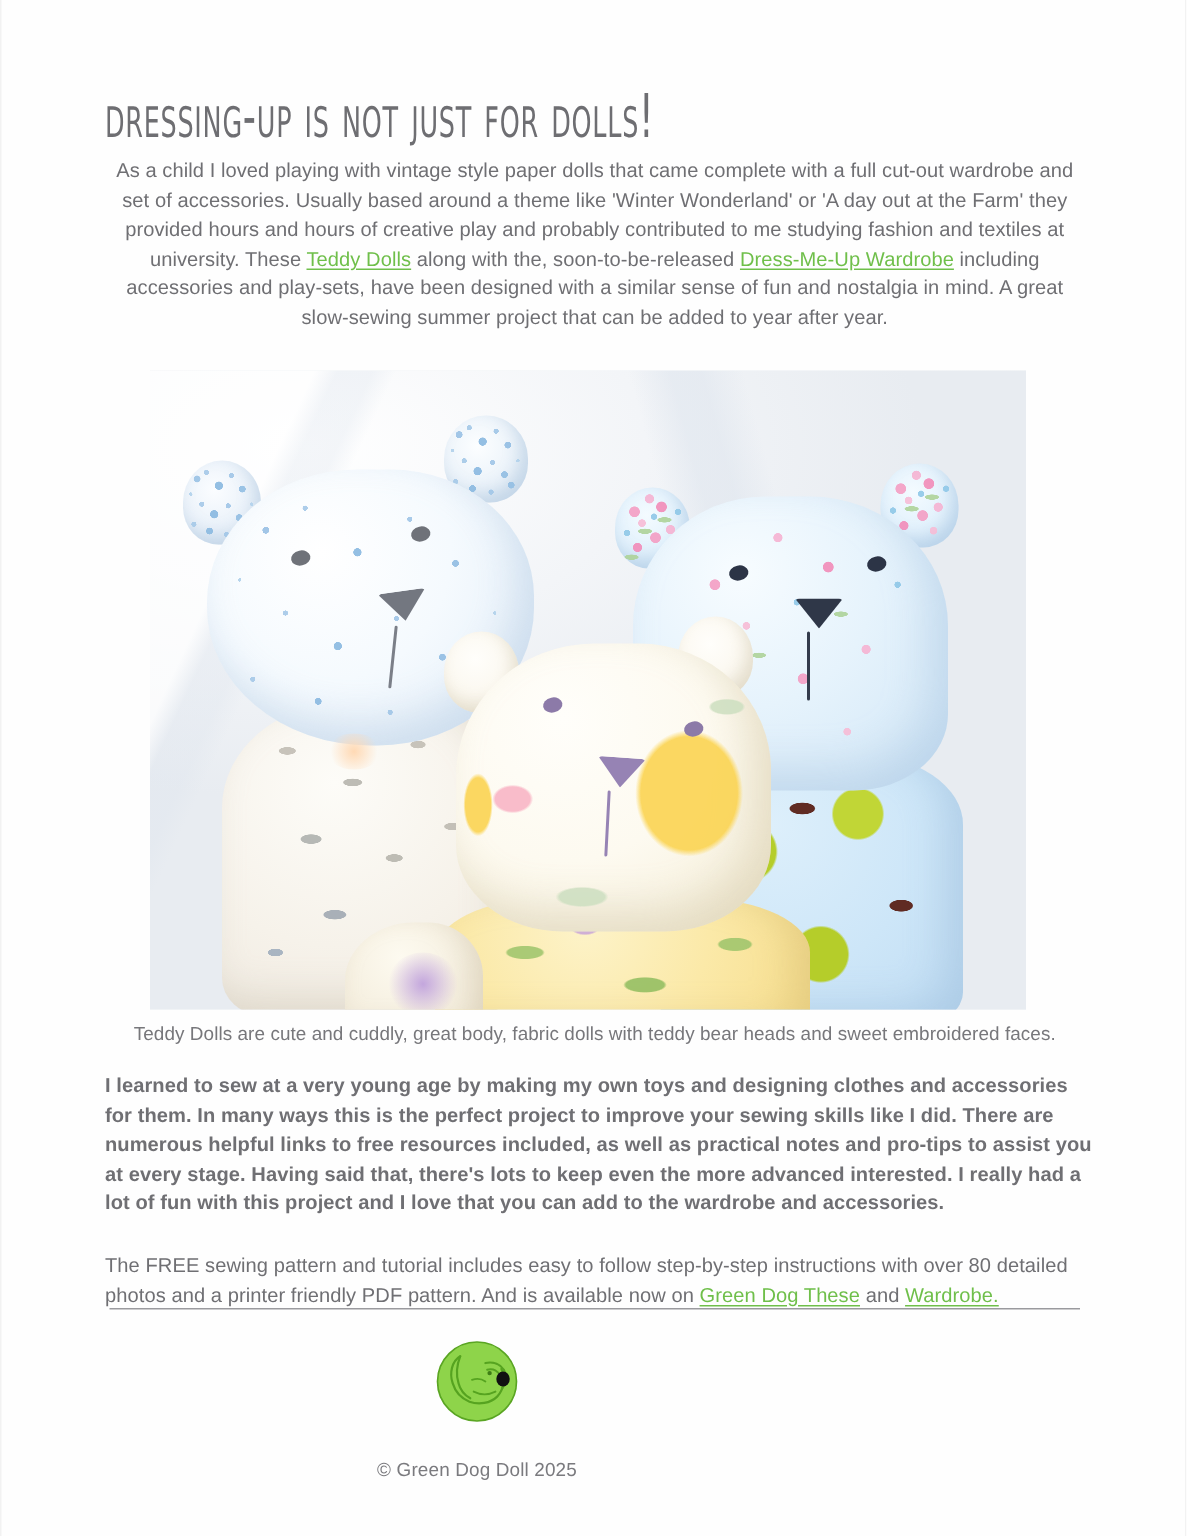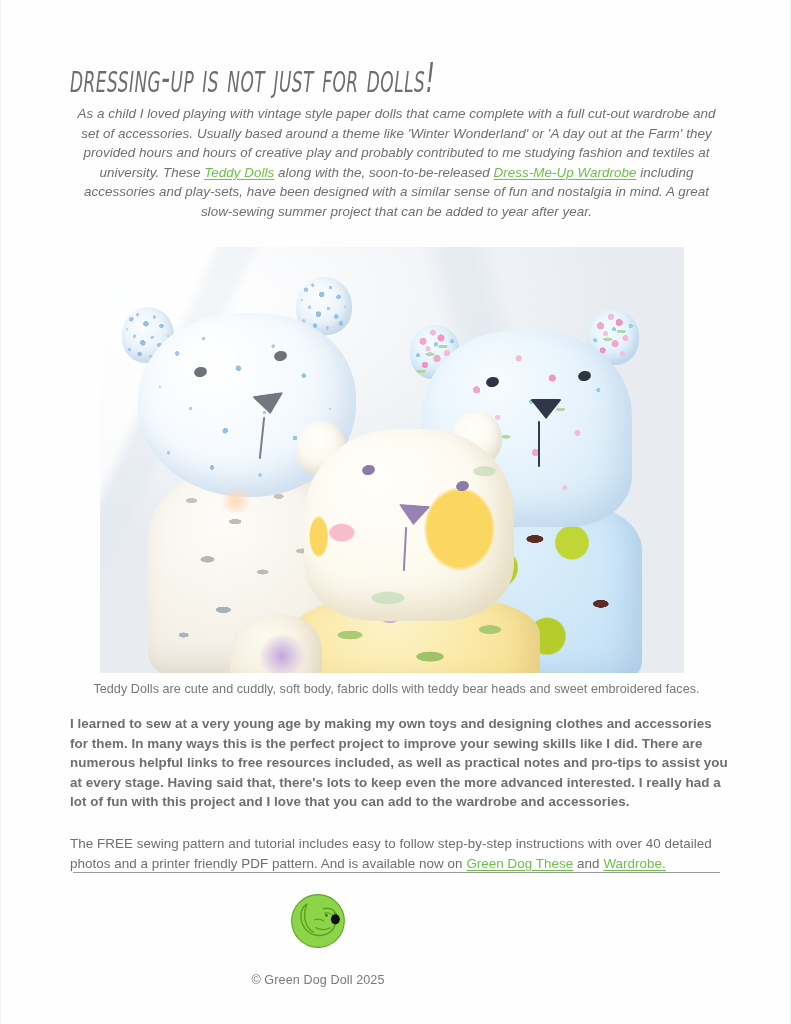--- a/index.html
+++ b/index.html
@@ -18,21 +18,20 @@
     width: 791px; height: 1024px;
     background: #fefefe;
     border-left: 1px solid #f2f2f2;
     border-right: 1px solid #f2f2f2;
   }
   .content {
     position: absolute;
     left: 69px;
     top: 0;
     width: 653px;
-    font-style: italic;
   }
 
   
   .title {
     margin: 0;
     padding-top: 44px;
     font-family: "DejaVu Sans Condensed", "Liberation Sans Narrow", "Liberation Sans", sans-serif;
     font-size: 33px;
     line-height: 40px;
     font-weight: 400;
@@ -383,26 +382,26 @@
       <div class="head tC-head yellowsplash">
         
       </div>
       <div class="eye tC-eye-l"></div>
       <div class="eye tC-eye-r"></div>
       <div class="nose tC-nose"></div>
       <div class="mouth tC-mouth"></div>
     </div>
   </div>
 
-  <div class="caption">Teddy Dolls are cute and cuddly, soft body, fabric dolls with teddy bear heads and sweet embroidered faces.</div>
+  <div class="caption">Teddy Dolls are cute and cuddly, great body, fabric dolls with teddy bear heads and sweet embroidered faces.</div>
 
   <div class="lower">
     <p class="para block2">I learned to sew at a very young age by making my own toys and designing clothes and accessories for them. In many ways this is the perfect project to improve your sewing skills like I did. There are numerous helpful links to free resources included, as well as practical notes and pro-tips to assist you at every stage. Having said that, there's lots to keep even the more advanced interested. I really had a lot of fun with this project and I love that you can add to the wardrobe and accessories.</p>
 
-    <p class="para block3"><span>The FREE sewing pattern and tutorial includes easy to follow step-by-step instructions with over 40 detailed photos and a printer friendly PDF pattern. And is available now on </span><a class="link">Green Dog These</a><span> and </span><a class="link">Wardrobe.</a></p>
+    <p class="para block3"><span>The FREE sewing pattern and tutorial includes easy to follow step-by-step instructions with over 80 detailed photos and a printer friendly PDF pattern. And is available now on </span><a class="link">Green Dog These</a><span> and </span><a class="link">Wardrobe.</a></p>
   </div>
 
   <div class="divider"></div>
 
   <div class="footer">
     <svg class="logo" viewBox="0 0 100 100">
       <circle cx="50" cy="50" r="47" fill="#8ed44a"></circle>
       <circle cx="50" cy="50" r="47" fill="none" stroke="#5aa523" stroke-width="2"></circle>
       <path d="M30 20 C20 26 17 40 21 52 C24 62 31 70 41 74 C52 78 66 76 74 68 C82 60 84 46 79 35" fill="none" stroke="#56a320" stroke-width="2.6" stroke-linecap="round"></path>
       <path d="M30 20 C26 30 25 42 28 52 C30 60 35 66 42 70" fill="none" stroke="#56a320" stroke-width="2.6" stroke-linecap="round"></path>

